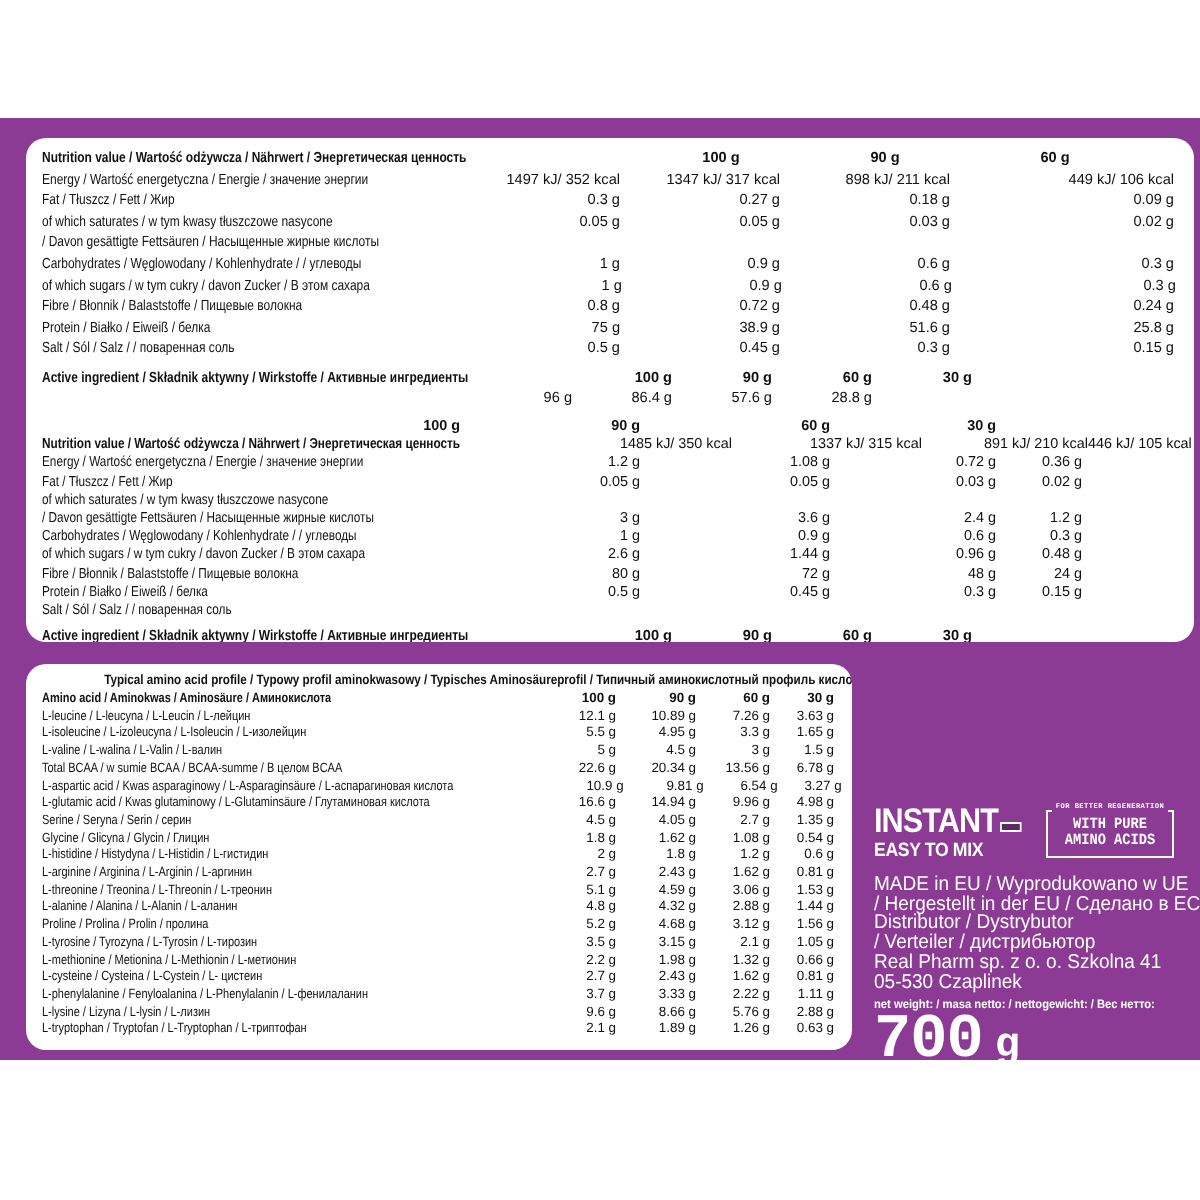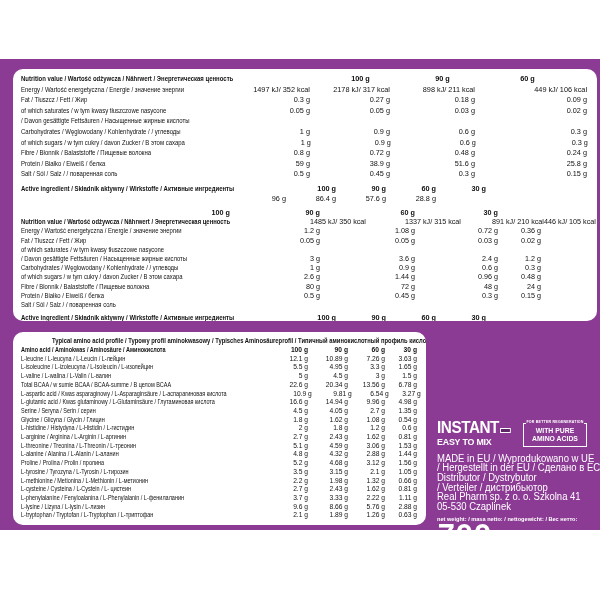--- a/index.html
+++ b/index.html
@@ -25,26 +25,26 @@
   .g-act .row { grid-template-columns:1fr 50px 50px 50px 50px; padding-right:103px; line-height:10px; font-size:7.3px; }
   
   .g-n2 .row { grid-template-columns:1fr 90px 95px 83px 43px; padding-right:48px; line-height:9.2px; font-size:7.2px; }
   
   .g-am .row { grid-template-columns:1fr 40px 40px 37px 32px; padding-right:1px; line-height:8.7px; font-size:6.7px; }
   .am-title { text-align:center; font-size:6.8px; font-weight:bold; line-height:10px; white-space:nowrap; }
   .am-title .cond { transform:scaleX(0.86); transform-origin:50% 50%; }
 
   
   #right-col { position:absolute; left:437px; top:403px; width:152px; color:#fff; }
-  .instant-row { display:flex; align-items:flex-end; gap:4px; }
+  .instant-row { display:flex; align-items:flex-start; gap:4px; }
   .instant-left { flex:0 0 82px; }
   .instant-word { font-size:17px; font-weight:bold; letter-spacing:-0.5px; transform:scaleX(0.9); transform-origin:0 0; line-height:16px; position:relative; display:inline-block; }
   .instant-sub { display:inline-block; width:12px; height:5px; border:0.5px solid #fff; background:#5e2767; vertical-align:baseline; margin-left:1px; }
   .easy-word { font-size:9.6px; font-weight:bold; transform:scaleX(0.92); transform-origin:0 0; line-height:10px; letter-spacing:-0.2px; }
-  .badge { position:relative; flex:0 0 64px; border:1.5px solid #fff; margin-top:20px; padding:2.5px 1px 2px 1px; text-align:center; }
+  .badge { position:relative; flex:0 0 64px; border:1.5px solid #fff; margin-top:2px; padding:2.5px 1px 2px 1px; text-align:center;font-family:Liberation Mono, monospace; }
   .badge-top { position:absolute; top:-4px; left:2px; right:2px; font-size:3.6px; font-weight:bold; line-height:4.5px; background:#8c3b95; white-space:nowrap; letter-spacing:0.2px; }
   .badge-line { font-size:7.8px; font-weight:bold; line-height:8.5px; transform:scaleX(0.88); transform-origin:50% 50%; white-space:nowrap; }
   .info { margin-top:7px; font-size:10px; line-height:9.7px; }
   .info div { white-space:nowrap; transform:scaleX(0.95); transform-origin:0 50%; }
   .netw { margin-top:3px; font-size:6.1px; font-weight:bold; white-space:nowrap; transform:scaleX(0.92); transform-origin:0 50%; }
   .weight { margin-top:1px; display:flex; align-items:baseline; gap:6px; font-weight:bold;font-family:Liberation Mono, monospace; }
   .weight .num { font-size:31px; line-height:28px; letter-spacing:-0.5px; }
   .weight .unit { font-size:21px; line-height:21px; }
 </style>
 </head>
@@ -61,21 +61,21 @@
         <span class="val b">100 g</span>
         <span class="val b">90 g</span>
         <span class="val b">60 g</span>
         <span class="val b">30 g</span>
       </div>
       <div>
 
           <div class="row">
             <span class="lbl"><span class="cond">Energy / Wartość energetyczna / Energie / значение энергии</span></span>
             <span class="val">1497 kJ/ 352 kcal</span>
-            <span class="val">2178 kJ/ 317 kcal</span>
+            <span class="val">1347 kJ/ 317 kcal</span>
             <span class="val">898 kJ/ 211 kcal</span>
             <span class="val">449 kJ/ 106 kcal</span>
           </div>
 
           <div class="row">
             <span class="lbl"><span class="cond">Fat / Tłuszcz / Fett / Жир</span></span>
             <span class="val">0.3 g</span>
             <span class="val">0.27 g</span>
             <span class="val">0.18 g</span>
             <span class="val">0.09 g</span>
@@ -116,21 +116,21 @@
           <div class="row">
             <span class="lbl"><span class="cond">Fibre / Błonnik / Balaststoffe / Пищевые волокна</span></span>
             <span class="val">0.8 g</span>
             <span class="val">0.72 g</span>
             <span class="val">0.48 g</span>
             <span class="val">0.24 g</span>
           </div>
 
           <div class="row">
             <span class="lbl"><span class="cond">Protein / Białko / Eiweiß / белка</span></span>
-            <span class="val">59 g</span>
+            <span class="val">75 g</span>
             <span class="val">38.9 g</span>
             <span class="val">51.6 g</span>
             <span class="val">25.8 g</span>
           </div>
 
           <div class="row">
             <span class="lbl"><span class="cond">Salt / Sól / Salz / / поваренная соль</span></span>
             <span class="val">0.5 g</span>
             <span class="val">0.45 g</span>
             <span class="val">0.3 g</span>

